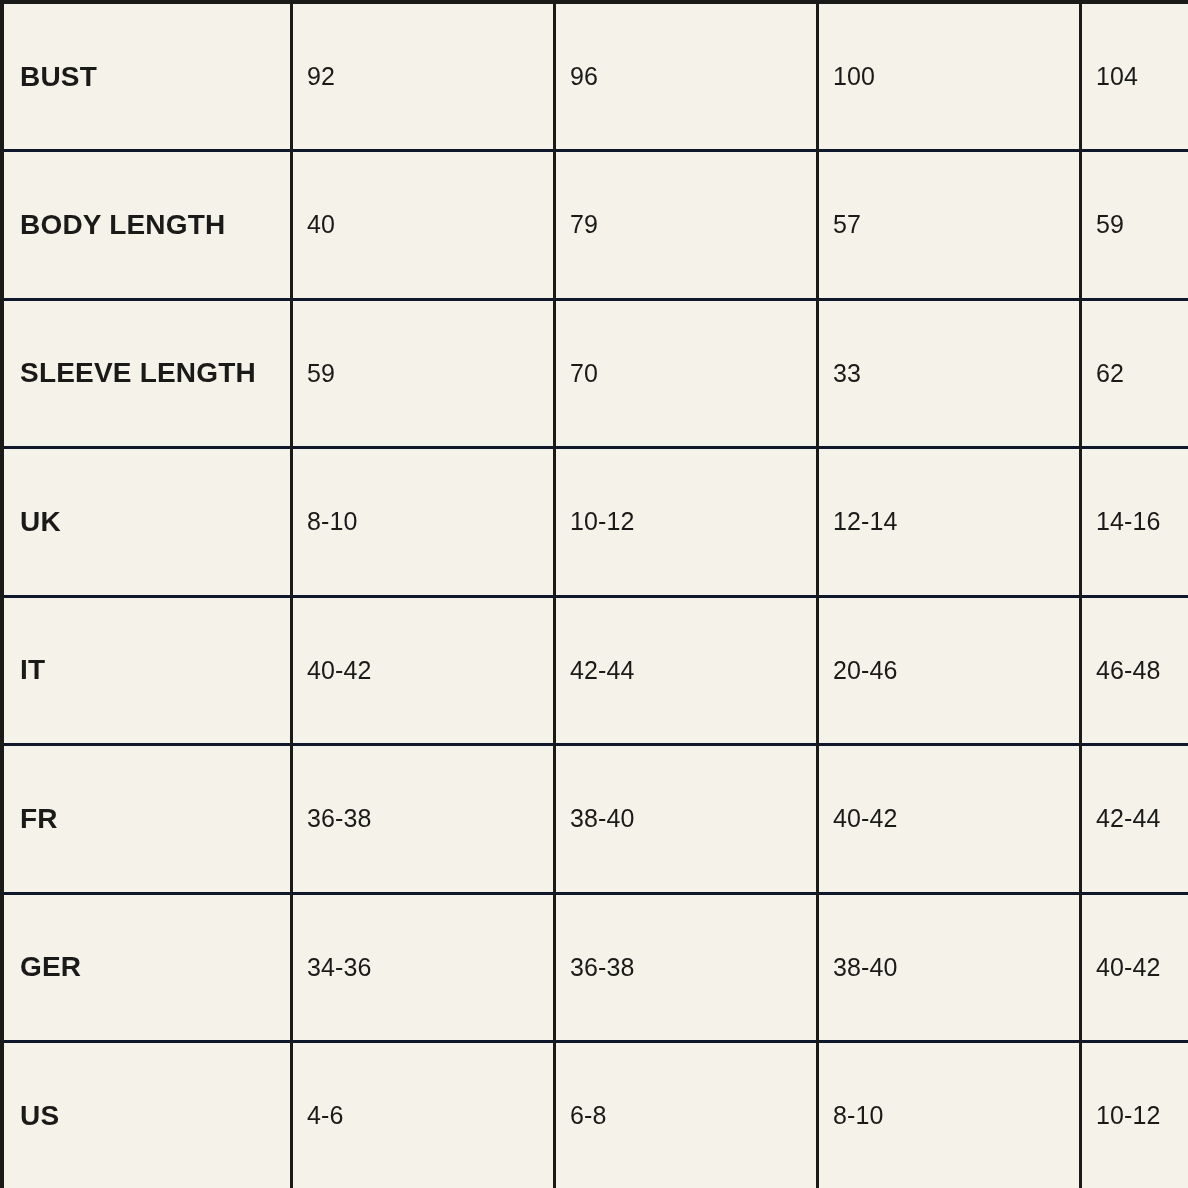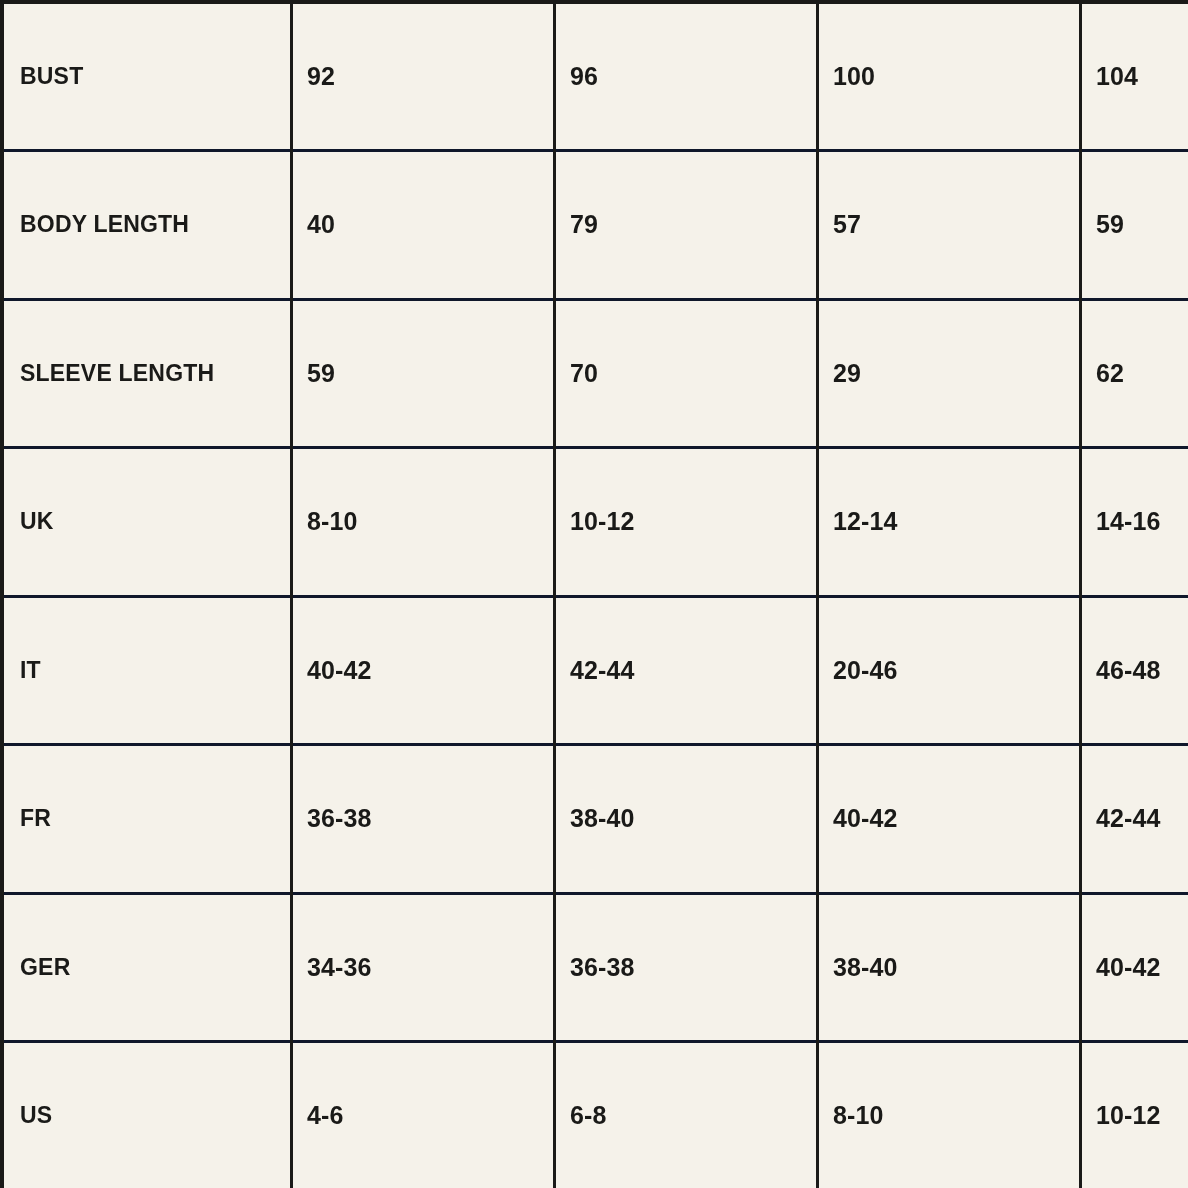--- a/index.html
+++ b/index.html
@@ -45,31 +45,31 @@
     text-align: left;
     white-space: nowrap;
     overflow: hidden;
     background: #F5F2EA;
   }
 
   
   #size-chart td.cell-label {
     width: 256px;
     font-weight: 700;
-    font-size: 23px;
+    font-size: 28px;
     letter-spacing: 0.2px;
     text-transform: uppercase;
     border-right: 3px solid #1A1A18;
     padding-left: 16px;
   }
 
   
   #size-chart td.cell-value {
     width: 232px;
-    font-weight: 700;
+    font-weight: 400;
     font-size: 25px;
     letter-spacing: 0.1px;
     border-right: 3px solid #1A1A18;
   }
   #size-chart td.cell-value.last-col {
     border-right: none;
   }
 </style>
 </head>
 <body>
@@ -90,21 +90,21 @@
       <td class="cell-value">40</td>
       <td class="cell-value">79</td>
       <td class="cell-value">57</td>
       <td class="cell-value last-col">59</td>
     </tr>
 
     <tr>
       <td class="cell-label">SLEEVE LENGTH</td>
       <td class="cell-value">59</td>
       <td class="cell-value">70</td>
-      <td class="cell-value">29</td>
+      <td class="cell-value">33</td>
       <td class="cell-value last-col">62</td>
     </tr>
 
     <tr>
       <td class="cell-label">UK</td>
       <td class="cell-value">8-10</td>
       <td class="cell-value">10-12</td>
       <td class="cell-value">12-14</td>
       <td class="cell-value last-col">14-16</td>
     </tr>

